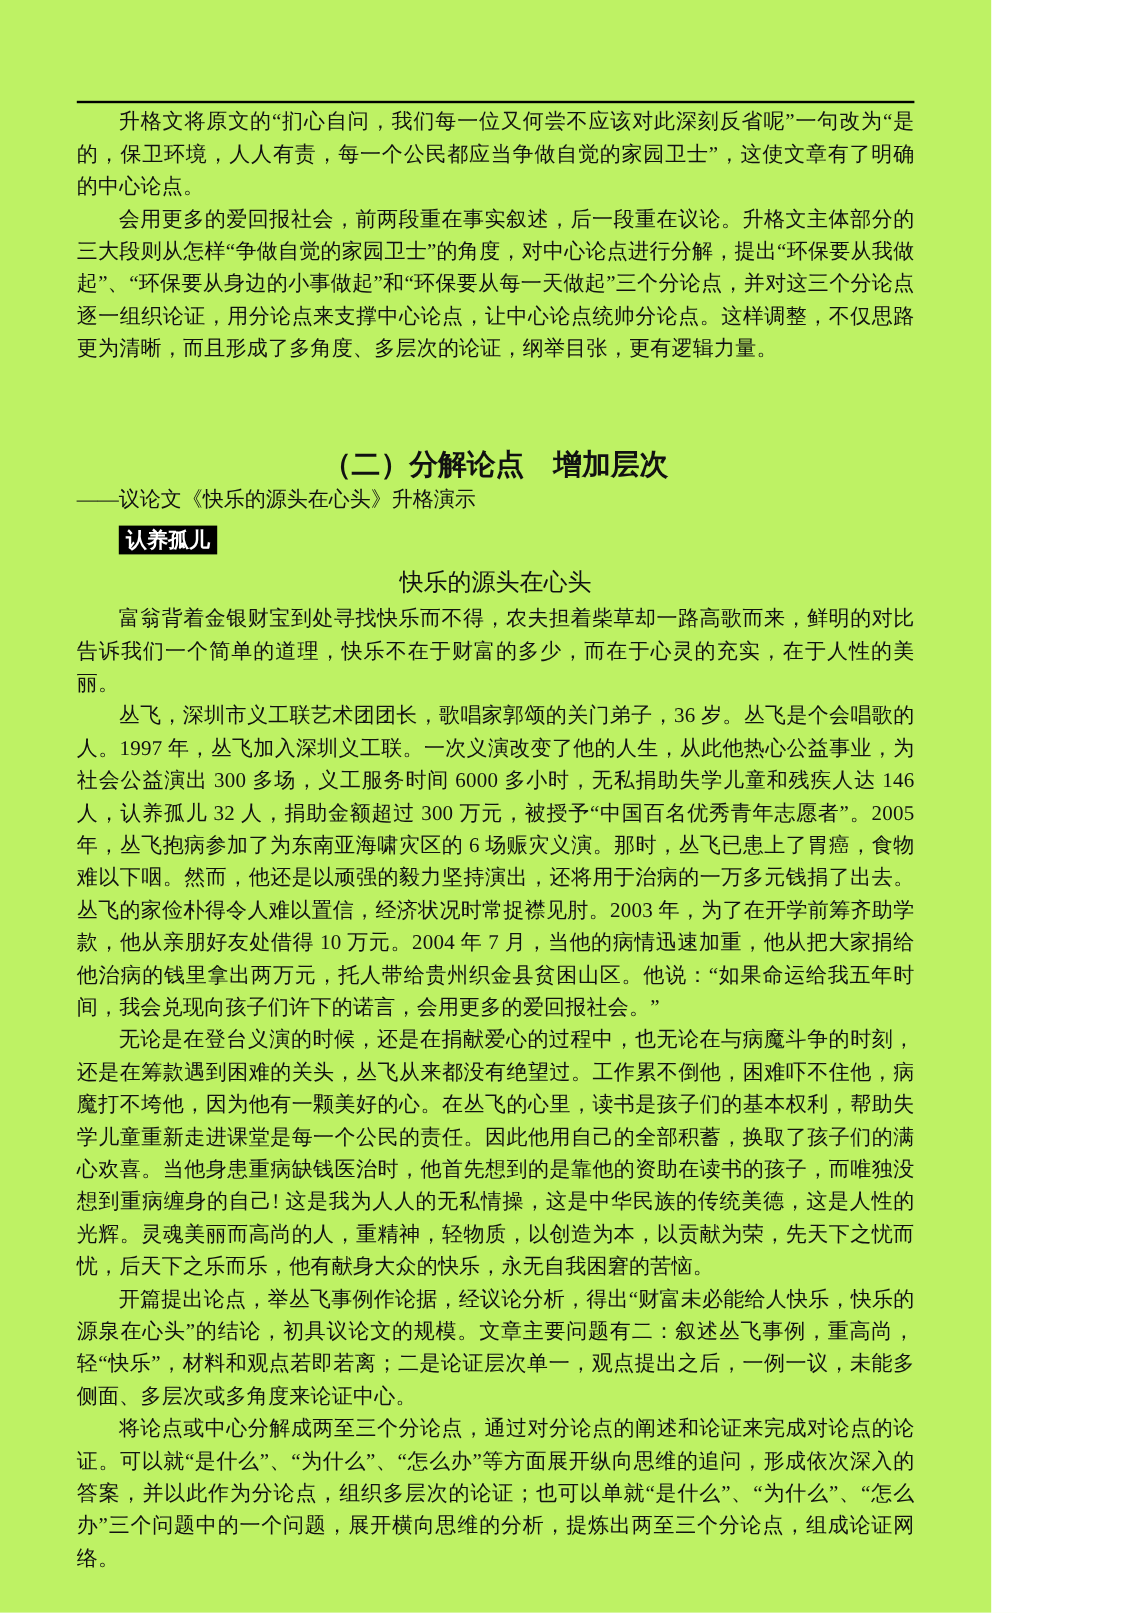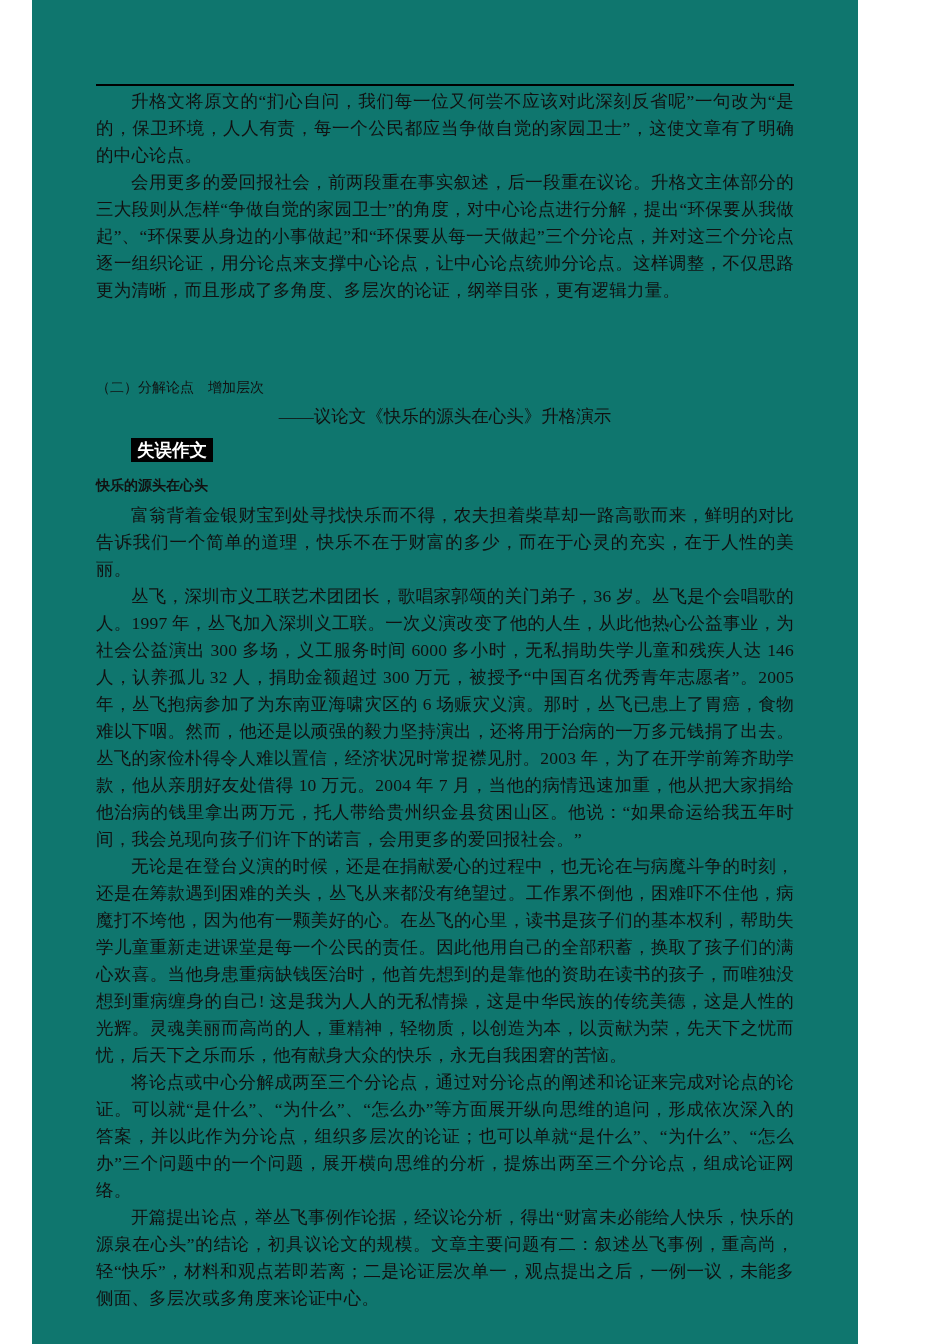--- a/index.html
+++ b/index.html
@@ -4,74 +4,72 @@
 <style>
   html, body {
     margin: 0;
     padding: 0;
     background: #ffffff;
   }
   .page {
     position: relative;
     width: 826px;
     height: 1344px;
-    background: #0f766e;
+    background: #bef264;
     box-sizing: border-box;
     padding: 0 64px;
     overflow: hidden;
     font-family: "Liberation Serif", "DejaVu Serif", serif;
     color: #111111;
-    margin-left: 32px;
   }
   .top-rule {
     border: none;
     border-top: 2px solid #000000;
     margin: 84px 0 2px 0;
   }
   .body-text {
     font-size: 17.5px;
     line-height: 27px;
     margin: 0;
     text-align: justify;
     text-indent: 2em;
     letter-spacing: 0.2px;
   }
   .section-heading {
-    font-size: 14px;
-    font-weight: normal;
-    text-align: left;
+    font-size: 24px;
+    font-weight: bold;
+    text-align: center;
     margin: 70px 0 0 0;
     line-height: 28px;
   }
   .section-subtitle {
     font-size: 17.5px;
     font-weight: normal;
-    text-align: center;
     margin: 0;
     line-height: 28px;
   }
   .label-row {
     margin: 7px 0 0 0;
     padding-left: 2em;
     font-size: 17.5px;
     line-height: 27px;
   }
   .black-label {
     display: inline-block;
     background: #000000;
     color: #ffffff;
     font-weight: bold;
     font-size: 17.5px;
     line-height: 24px;
     padding: 0 6px;
   }
   .essay-title {
-    font-size: 14px;
-    font-weight: bold;
-    text-align: left;
+    font-size: 20px;
+    font-weight: normal;
+    text-align: center;
     margin: 8px 0 2px 0;
     line-height: 28px;
   }
   .sub-heading {
     font-size: 17.5px;
     font-weight: bold;
     line-height: 27px;
     margin: 0;
     text-indent: 2em;
   }
@@ -83,26 +81,26 @@
 
   <hr class="top-rule">
 
   <p class="body-text">升格文将原文的“扪心自问，我们每一位又何尝不应该对此深刻反省呢”一句改为“是的，保卫环境，人人有责，每一个公民都应当争做自觉的家园卫士”，这使文章有了明确的中心论点。</p>
   <p class="body-text">会用更多的爱回报社会，前两段重在事实叙述，后一段重在议论。升格文主体部分的三大段则从怎样“争做自觉的家园卫士”的角度，对中心论点进行分解，提出“环保要从我做起”、“环保要从身边的小事做起”和“环保要从每一天做起”三个分论点，并对这三个分论点逐一组织论证，用分论点来支撑中心论点，让中心论点统帅分论点。这样调整，不仅思路更为清晰，而且形成了多角度、多层次的论证，纲举目张，更有逻辑力量。</p>
 
   <h2 class="section-heading">（二）分解论点　增加层次</h2>
   <p class="section-subtitle">——议论文《快乐的源头在心头》升格演示</p>
 
   <div class="label-row">
-    <span class="black-label">失误作文</span>
+    <span class="black-label">认养孤儿</span>
   </div>
 
   <h3 class="essay-title">快乐的源头在心头</h3>
 
   <p class="body-text">富翁背着金银财宝到处寻找快乐而不得，农夫担着柴草却一路高歌而来，鲜明的对比告诉我们一个简单的道理，快乐不在于财富的多少，而在于心灵的充实，在于人性的美丽。</p>
   <p class="body-text">丛飞，深圳市义工联艺术团团长，歌唱家郭颂的关门弟子，36 岁。丛飞是个会唱歌的人。1997 年，丛飞加入深圳义工联。一次义演改变了他的人生，从此他热心公益事业，为社会公益演出 300 多场，义工服务时间 6000 多小时，无私捐助失学儿童和残疾人达 146 人，认养孤儿 32 人，捐助金额超过 300 万元，被授予“中国百名优秀青年志愿者”。2005 年，丛飞抱病参加了为东南亚海啸灾区的 6 场赈灾义演。那时，丛飞已患上了胃癌，食物难以下咽。然而，他还是以顽强的毅力坚持演出，还将用于治病的一万多元钱捐了出去。丛飞的家俭朴得令人难以置信，经济状况时常捉襟见肘。2003 年，为了在开学前筹齐助学款，他从亲朋好友处借得 10 万元。2004 年 7 月，当他的病情迅速加重，他从把大家捐给他治病的钱里拿出两万元，托人带给贵州织金县贫困山区。他说：“如果命运给我五年时间，我会兑现向孩子们许下的诺言，会用更多的爱回报社会。”</p>
   <p class="body-text">无论是在登台义演的时候，还是在捐献爱心的过程中，也无论在与病魔斗争的时刻，还是在筹款遇到困难的关头，丛飞从来都没有绝望过。工作累不倒他，困难吓不住他，病魔打不垮他，因为他有一颗美好的心。在丛飞的心里，读书是孩子们的基本权利，帮助失学儿童重新走进课堂是每一个公民的责任。因此他用自己的全部积蓄，换取了孩子们的满心欢喜。当他身患重病缺钱医治时，他首先想到的是靠他的资助在读书的孩子，而唯独没想到重病缠身的自己! 这是我为人人的无私情操，这是中华民族的传统美德，这是人性的光辉。灵魂美丽而高尚的人，重精神，轻物质，以创造为本，以贡献为荣，先天下之忧而忧，后天下之乐而乐，他有献身大众的快乐，永无自我困窘的苦恼。</p>
 
 
+  <p class="body-text">开篇提出论点，举丛飞事例作论据，经议论分析，得出“财富未必能给人快乐，快乐的源泉在心头”的结论，初具议论文的规模。文章主要问题有二：叙述丛飞事例，重高尚，轻“快乐”，材料和观点若即若离；二是论证层次单一，观点提出之后，一例一议，未能多侧面、多层次或多角度来论证中心。</p>
   <p class="body-text">将论点或中心分解成两至三个分论点，通过对分论点的阐述和论证来完成对论点的论证。可以就“是什么”、“为什么”、“怎么办”等方面展开纵向思维的追问，形成依次深入的答案，并以此作为分论点，组织多层次的论证；也可以单就“是什么”、“为什么”、“怎么办”三个问题中的一个问题，展开横向思维的分析，提炼出两至三个分论点，组成论证网络。</p>
-  <p class="body-text">开篇提出论点，举丛飞事例作论据，经议论分析，得出“财富未必能给人快乐，快乐的源泉在心头”的结论，初具议论文的规模。文章主要问题有二：叙述丛飞事例，重高尚，轻“快乐”，材料和观点若即若离；二是论证层次单一，观点提出之后，一例一议，未能多侧面、多层次或多角度来论证中心。</p>
 
 </div>
 
 </body></html>

